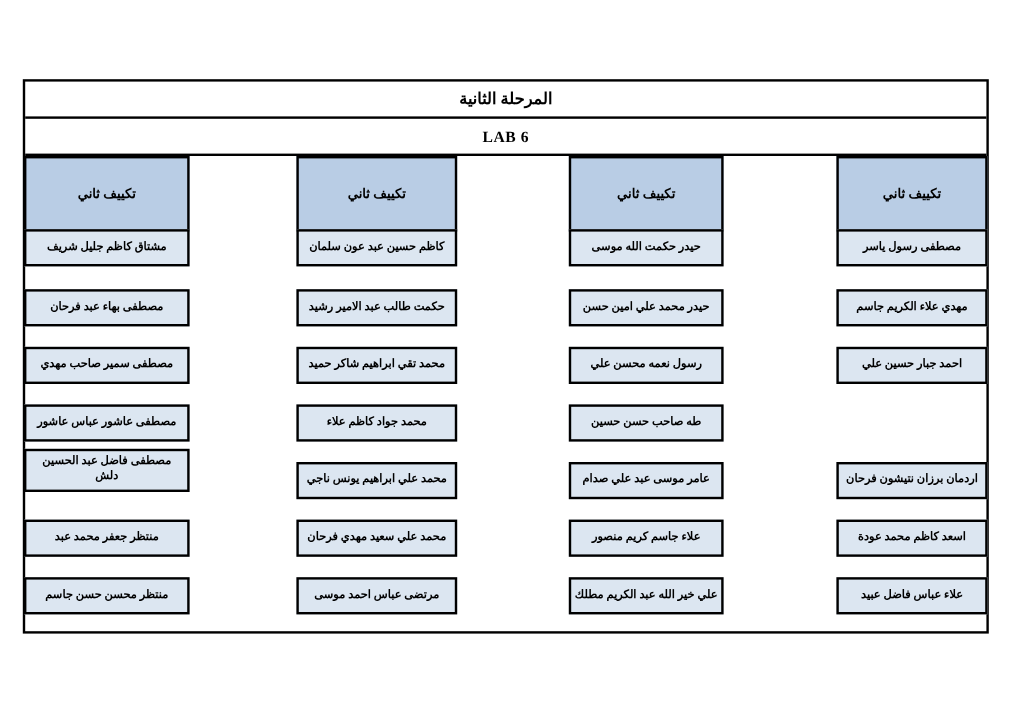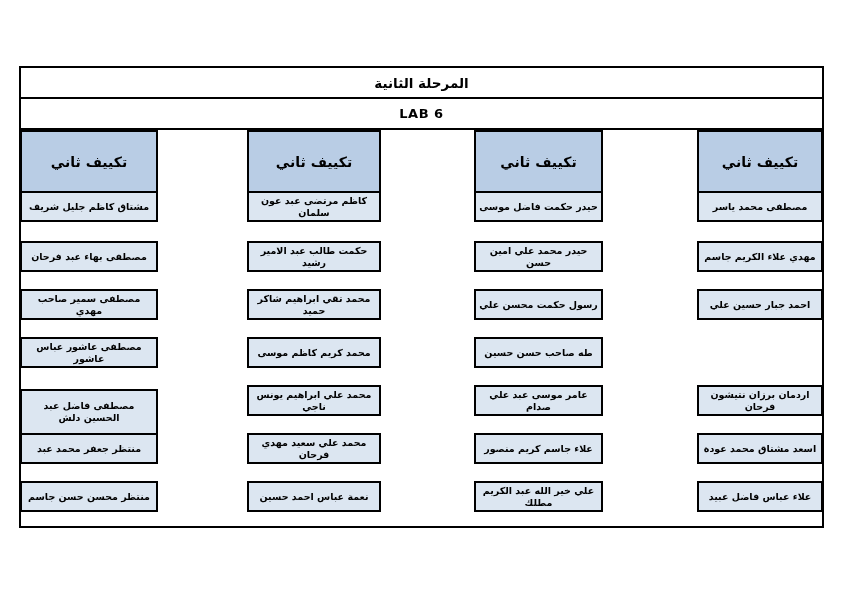--- a/index.html
+++ b/index.html
@@ -2,21 +2,21 @@
 <html lang="ar" style="--header-fill: #b9cde5; --cell-fill: #dce6f1; --border-color: #000000; --text-color: #000000; --page-bg: #ffffff;"><head>
 <meta charset="utf-8">
 <style>
   :root {
     --header-fill: #b9cde5;
     --cell-fill: #dce6f1;
     --border-color: #000000;
     --text-color: #000000;
     --page-bg: #ffffff;
   }
-  * { box-sizing: border-box; margin: 0; padding: 0; }
+  * { box-sizing: border-box; margin: 0; padding: 0; font-family: Liberation Serif, serif; }
   html, body { background: #ffffff; }
   body {
     width: 842px; height: 595px;
     position: relative;
     font-family: "DejaVu Sans", sans-serif;
     color: var(--text-color);
   }
   .page {
     position: absolute; left: 0; top: 0;
     width: 842px; height: 595px;
@@ -46,81 +46,81 @@
   .col { position: absolute; top: 130px; }
   .col-1 { left: 697px; width: 126px; }
   .col-2 { left: 474px; width: 129px; }
   .col-3 { left: 247px; width: 134px; }
   .col-4 { left: 20px;  width: 138px; }
   .hdr {
     position: absolute; left: 0; right: 0; top: 0; height: 63px;
     background: var(--header-fill);
     border: 2px solid var(--border-color);
     display: flex; align-items: center; justify-content: center;
-    font-weight: bold; font-size: 14px;
+    font-weight: bold; font-size: 11px;
     direction: rtl;
   }
   .cell {
     position: absolute; left: 0; right: 0; height: 31px;
     background: var(--cell-fill);
     border: 2px solid var(--border-color);
     display: flex; align-items: center; justify-content: center;
     font-weight: bold; font-size: 9.5px;
     direction: rtl; text-align: center;
     line-height: 1.25; padding: 0 3px;
   }
   .r1 { top: 61px; }
   .r2 { top: 111px; }
   .r3 { top: 159px; }
   .r4 { top: 207px; }
   .r5 { top: 255px; }
   .r6 { top: 303px; }
   .r7 { top: 351px; }
-  .tall { top: 259px; height: 46px; }
+  .tall { top: 244px; height: 36px; }
 </style>
 </head>
 <body>
 
 <div class="page">
 
   <div class="table-frame">
     <div class="title-row">المرحلة الثانية</div>
     <div class="lab-row">LAB 6</div>
   </div>
 
   <div class="col col-1">
     <div class="hdr">تكييف ثاني</div>
-    <div class="cell r1">مصطفى محمد ياسر</div>
+    <div class="cell r1">مصطفى رسول ياسر</div>
     <div class="cell r2">مهدي علاء الكريم جاسم</div>
     <div class="cell r3">احمد جبار حسين علي</div>
     <div class="cell r5">اردمان برزان نتيشون فرحان</div>
-    <div class="cell r6">اسعد مشتاق محمد عودة</div>
+    <div class="cell r6">اسعد كاظم محمد عودة</div>
     <div class="cell r7">علاء عباس فاضل عبيد</div>
   </div>
 
   <div class="col col-2">
     <div class="hdr">تكييف ثاني</div>
-    <div class="cell r1">حيدر حكمت فاضل موسى</div>
+    <div class="cell r1">حيدر حكمت الله موسى</div>
     <div class="cell r2">حيدر محمد علي امين حسن</div>
-    <div class="cell r3">رسول حكمت محسن علي</div>
+    <div class="cell r3">رسول نعمه محسن علي</div>
     <div class="cell r4">طه صاحب حسن حسين</div>
     <div class="cell r5">عامر موسى عبد علي صدام</div>
     <div class="cell r6">علاء جاسم كريم منصور</div>
     <div class="cell r7">علي خير الله عبد الكريم مطلك</div>
   </div>
 
   <div class="col col-3">
     <div class="hdr">تكييف ثاني</div>
-    <div class="cell r1">كاظم مرتضى عبد عون سلمان</div>
+    <div class="cell r1">كاظم حسين عبد عون سلمان</div>
     <div class="cell r2">حكمت طالب عبد الامير رشيد</div>
     <div class="cell r3">محمد تقي ابراهيم شاكر حميد</div>
-    <div class="cell r4">محمد كريم كاظم موسى</div>
+    <div class="cell r4">محمد جواد كاظم علاء</div>
     <div class="cell r5">محمد علي ابراهيم يونس ناجي</div>
     <div class="cell r6">محمد علي سعيد مهدي فرحان</div>
-    <div class="cell r7">نعمة عباس احمد حسين</div>
+    <div class="cell r7">مرتضى عباس احمد موسى</div>
   </div>
 
   <div class="col col-4">
     <div class="hdr">تكييف ثاني</div>
     <div class="cell r1">مشتاق كاظم جليل شريف</div>
     <div class="cell r2">مصطفى بهاء عبد فرحان</div>
     <div class="cell r3">مصطفى سمير صاحب مهدي</div>
     <div class="cell r4">مصطفى عاشور عباس عاشور</div>
     <div class="cell r5 tall">مصطفى فاضل عبد الحسين دلش</div>
     <div class="cell r6">منتظر جعفر محمد عبد</div>

